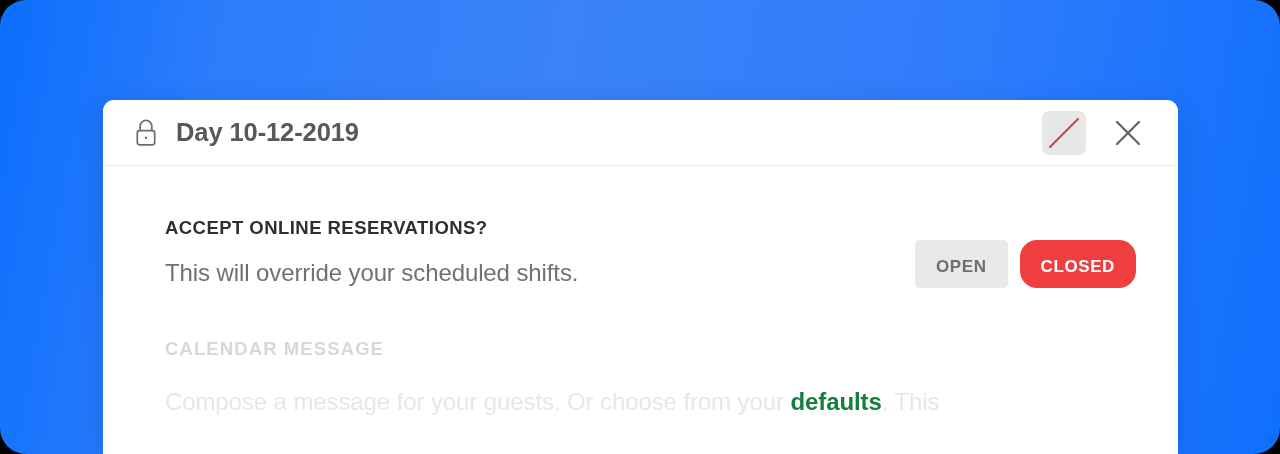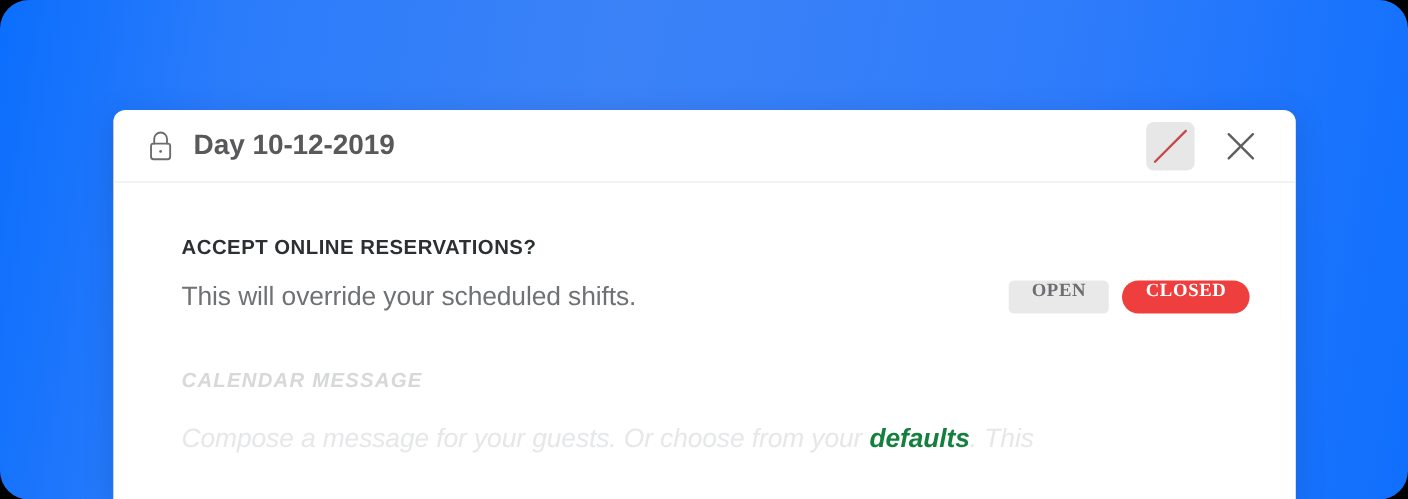--- a/index.html
+++ b/index.html
@@ -142,33 +142,33 @@
     display: flex;
     align-items: center;
     gap: 12px;
     margin-top: 26px;
     margin-right: 12px;
   }
 
   .toggle-btn {
     border: none;
     border-radius: 5px;
-    font-family: Liberation Serif, serif;
+    font-family: Liberation Sans, sans-serif;
     font-size: 17px;
     font-weight: bold;
     letter-spacing: 0.6px;
-    padding: 0 21px 13px 21px;
+    padding: 18px 21px 13px 21px;
     cursor: pointer;
     line-height: 1;
   }
   .toggle-btn.inactive { background: #e9e9ea; color: #6c6e71; }
   .toggle-btn.active   { background: #ef3e3e; color: #ffffff; border-radius: 17px; }
 
   
-  .faded-section { margin-top: 50px; font-style: italic; }
+  .faded-section { margin-top: 50px; }
 
   .faded-label {
     font-size: 18.5px;
     font-weight: bold;
     color: #d7d8da;
     letter-spacing: 1.1px;
   }
 
   .faded-paragraph {
     margin-top: 27px;

